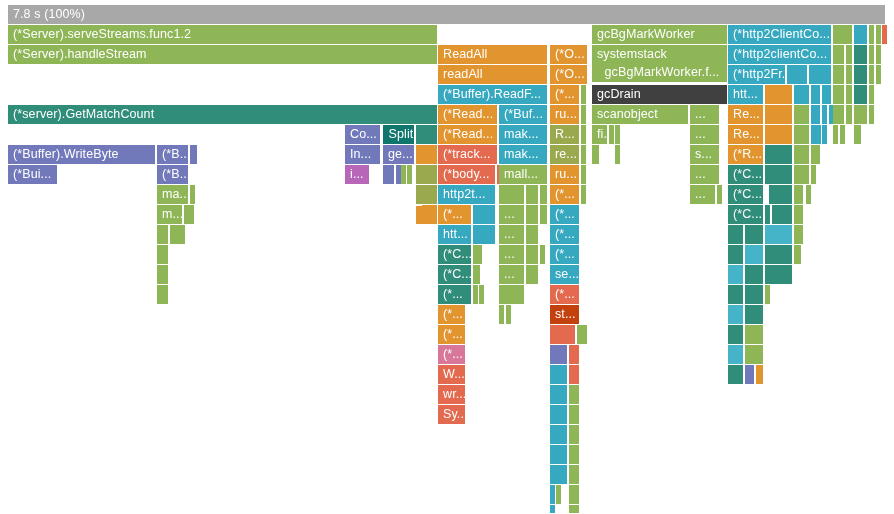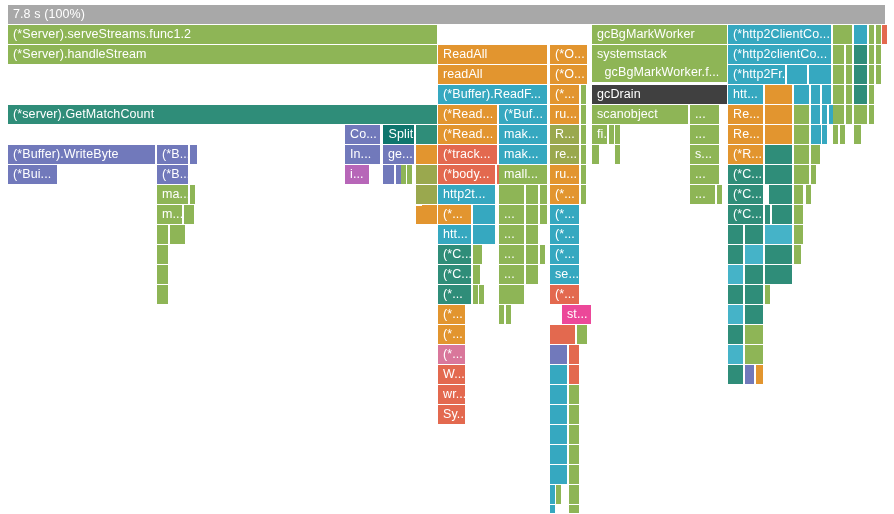--- a/index.html
+++ b/index.html
@@ -604,21 +604,21 @@
     </div>
     <div class="frame" style="left: 438px; top: 305px; width: 28px; height: 20px; background: rgb(226, 149, 47);">
       <span>(*...</span>
     </div>
     <div class="frame" style="left: 499px; top: 305px; width: 6px; height: 20px; background: rgb(142, 181, 86);">
       <span></span>
     </div>
     <div class="frame" style="left: 506px; top: 305px; width: 6px; height: 20px; background: rgb(142, 181, 86);">
       <span></span>
     </div>
-    <div class="frame" style="left: 550px; top: 305px; width: 30px; height: 20px; background: #ec4899; margin-left: 12px;">
+    <div class="frame" style="left: 550px; top: 305px; width: 30px; height: 20px; background: #c2410c;">
       <span>st...</span>
     </div>
     <div class="frame" style="left: 728px; top: 305px; width: 16px; height: 20px; background: rgb(69, 179, 200);">
       <span></span>
     </div>
     <div class="frame" style="left: 745px; top: 305px; width: 19px; height: 20px; background: rgb(47, 141, 121);">
       <span></span>
     </div>
     <div class="frame" style="left: 438px; top: 325px; width: 28px; height: 20px; background: rgb(226, 149, 47);">
       <span>(*...</span>

